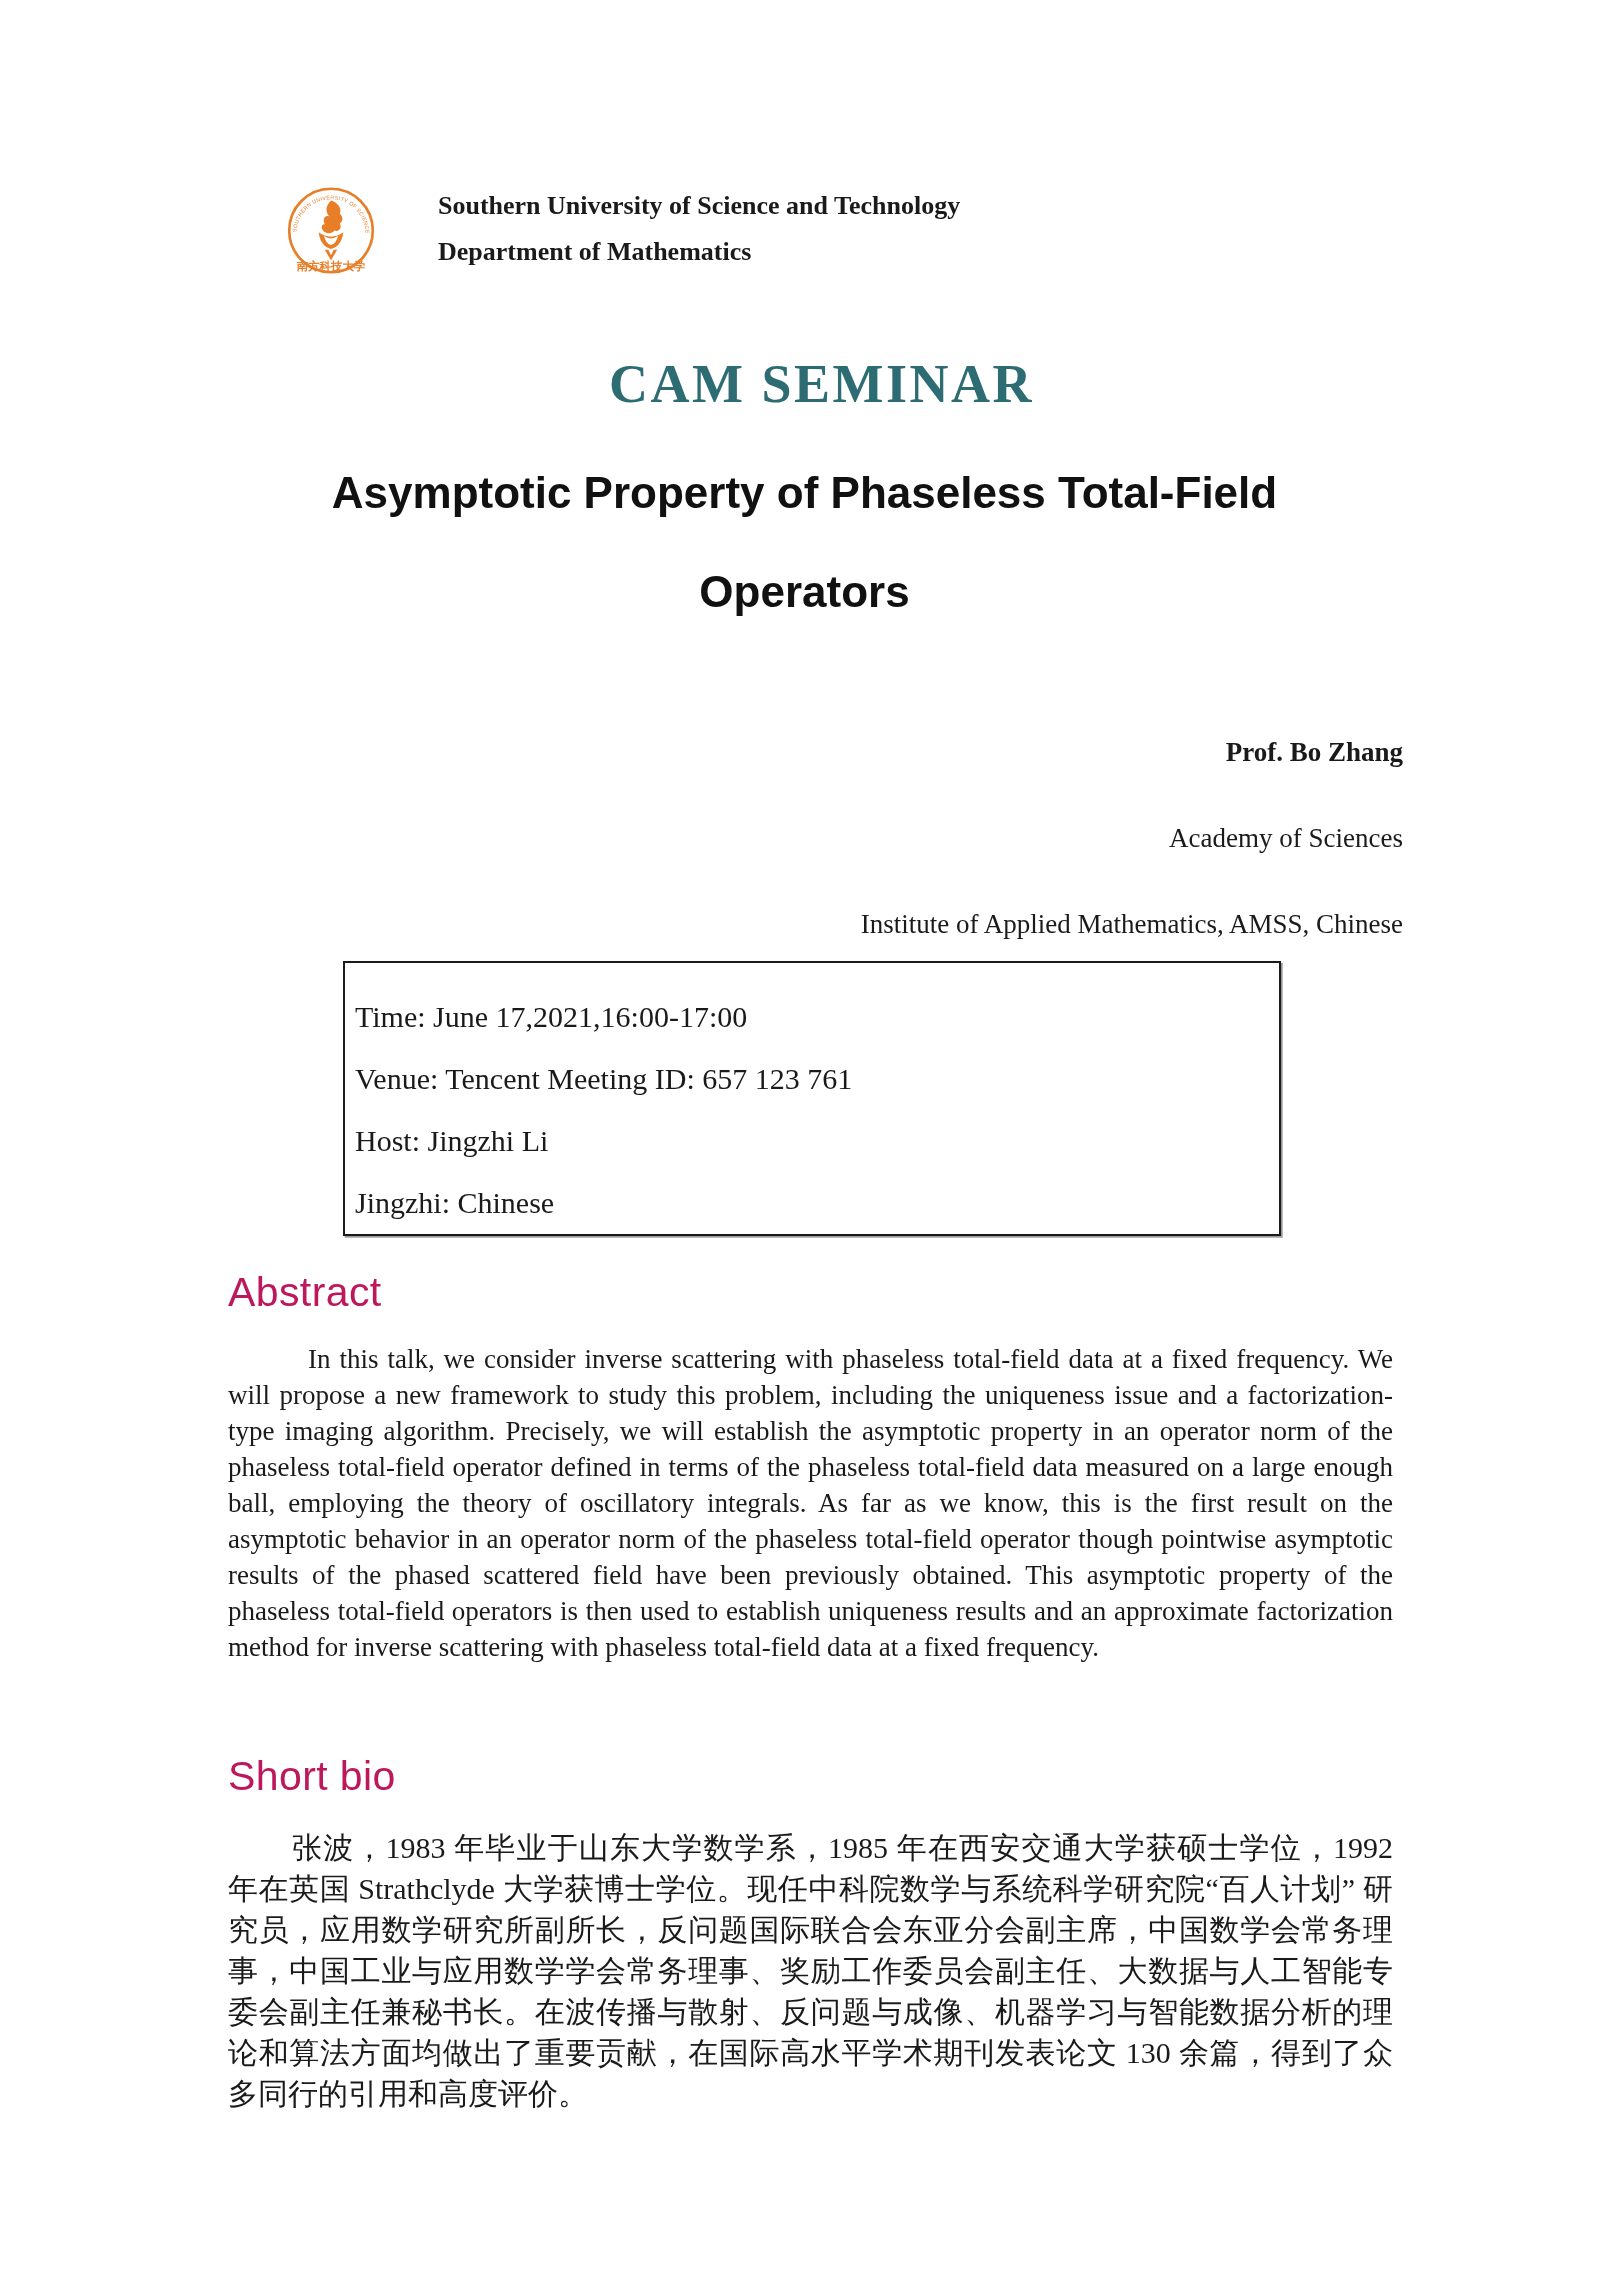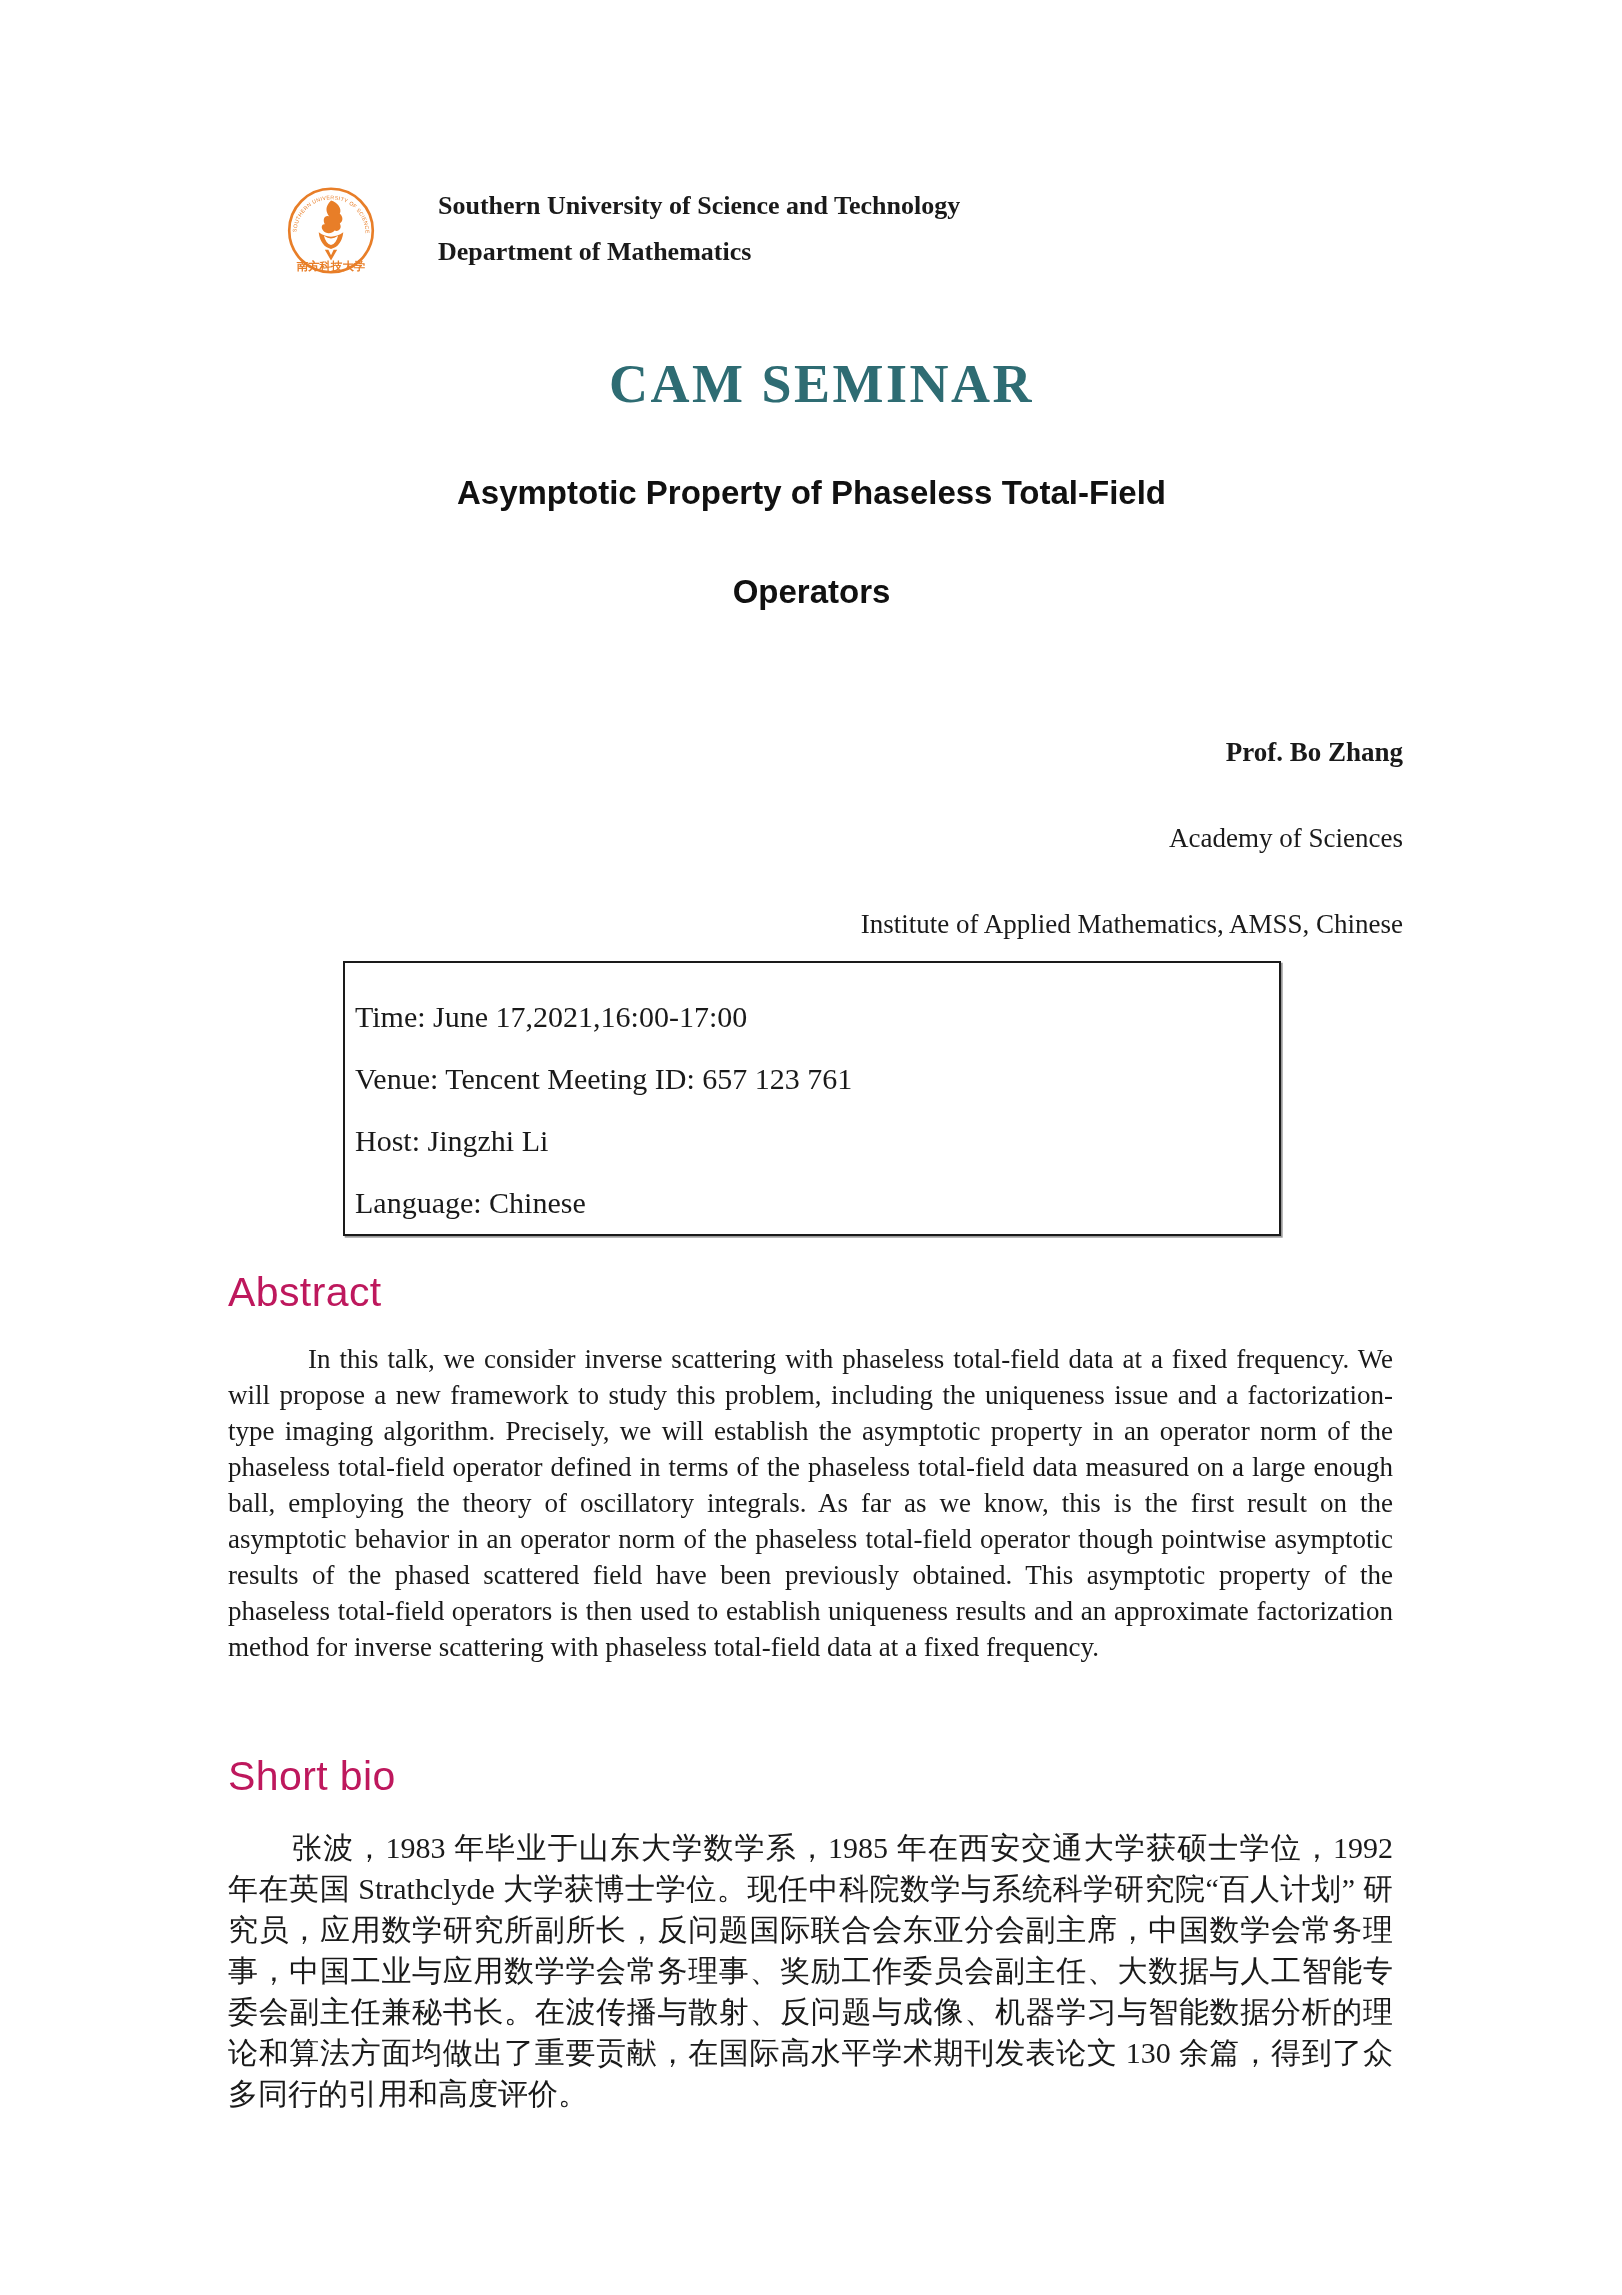--- a/index.html
+++ b/index.html
@@ -16,23 +16,23 @@
     font-size:26px;line-height:46px;white-space:nowrap;
   }
   
   .cam-title{
     position:absolute;left:0;top:353px;width:100%;text-align:center;
     font-family:"Liberation Serif", serif;font-weight:bold;
     font-size:54px;letter-spacing:2.5px;color:var(--accent,#2E6C73);padding-left:10px;
   }
   
   .talk-title{
-    position:absolute;left:220px;top:443px;width:1183px;text-align:center;
+    position:absolute;left:213px;top:443px;width:1183px;text-align:center;
     font-family:"Liberation Sans", sans-serif;font-weight:bold;
-    font-size:33px;line-height:99px;color:#111;
+    font-size:44px;line-height:99px;color:#111;
   }
   
   .speaker-block{
     position:absolute;left:220px;top:709px;width:1183px;text-align:right;
     font-size:27px;line-height:86px;
   }
   .speaker-name{font-weight:bold;}
   
   .info-box{
     position:absolute;left:343px;top:961px;width:938px;height:275px;
@@ -96,21 +96,21 @@
   <div class="speaker-block">
     <div class="speaker-name">Prof. Bo Zhang</div>
     <div>Academy of Sciences</div>
     <div>Institute of Applied Mathematics, AMSS, Chinese</div>
   </div>
 
   <div class="info-box">
     <div class="info-row">Time: June 17,2021,16:00-17:00</div>
     <div class="info-row">Venue: Tencent Meeting ID: 657 123 761</div>
     <div class="info-row">Host: Jingzhi Li</div>
-    <div class="info-row">Language: Chinese</div>
+    <div class="info-row">Jingzhi: Chinese</div>
   </div>
 
   <div class="section-heading abstract-heading">Abstract</div>
   <div class="abstract-body">In this talk, we consider inverse scattering with phaseless total-field data at a fixed frequency. We will propose a new framework to study this problem, including the uniqueness issue and a factorization-type imaging algorithm. Precisely, we will establish the asymptotic property in an operator norm of the phaseless total-field operator defined in terms of the phaseless total-field data measured on a large enough ball, employing the theory of oscillatory integrals. As far as we know, this is the first result on the asymptotic behavior in an operator norm of the phaseless total-field operator though pointwise asymptotic results of the phased scattered field have been previously obtained. This asymptotic property of the phaseless total-field operators is then used to establish uniqueness results and an approximate factorization method for inverse scattering with phaseless total-field data at a fixed frequency.</div>
 
   <div class="section-heading bio-heading">Short bio</div>
   <div class="bio-body">张波，1983 年毕业于山东大学数学系，1985 年在西安交通大学获硕士学位，1992 年在英国 Strathclyde 大学获博士学位。现任中科院数学与系统科学研究院“百人计划” 研究员，应用数学研究所副所长，反问题国际联合会东亚分会副主席，中国数学会常务理事，中国工业与应用数学学会常务理事、奖励工作委员会副主任、大数据与人工智能专委会副主任兼秘书长。在波传播与散射、反问题与成像、机器学习与智能数据分析的理论和算法方面均做出了重要贡献，在国际高水平学术期刊发表论文 130 余篇，得到了众多同行的引用和高度评价。</div>
 
 </div>
 

